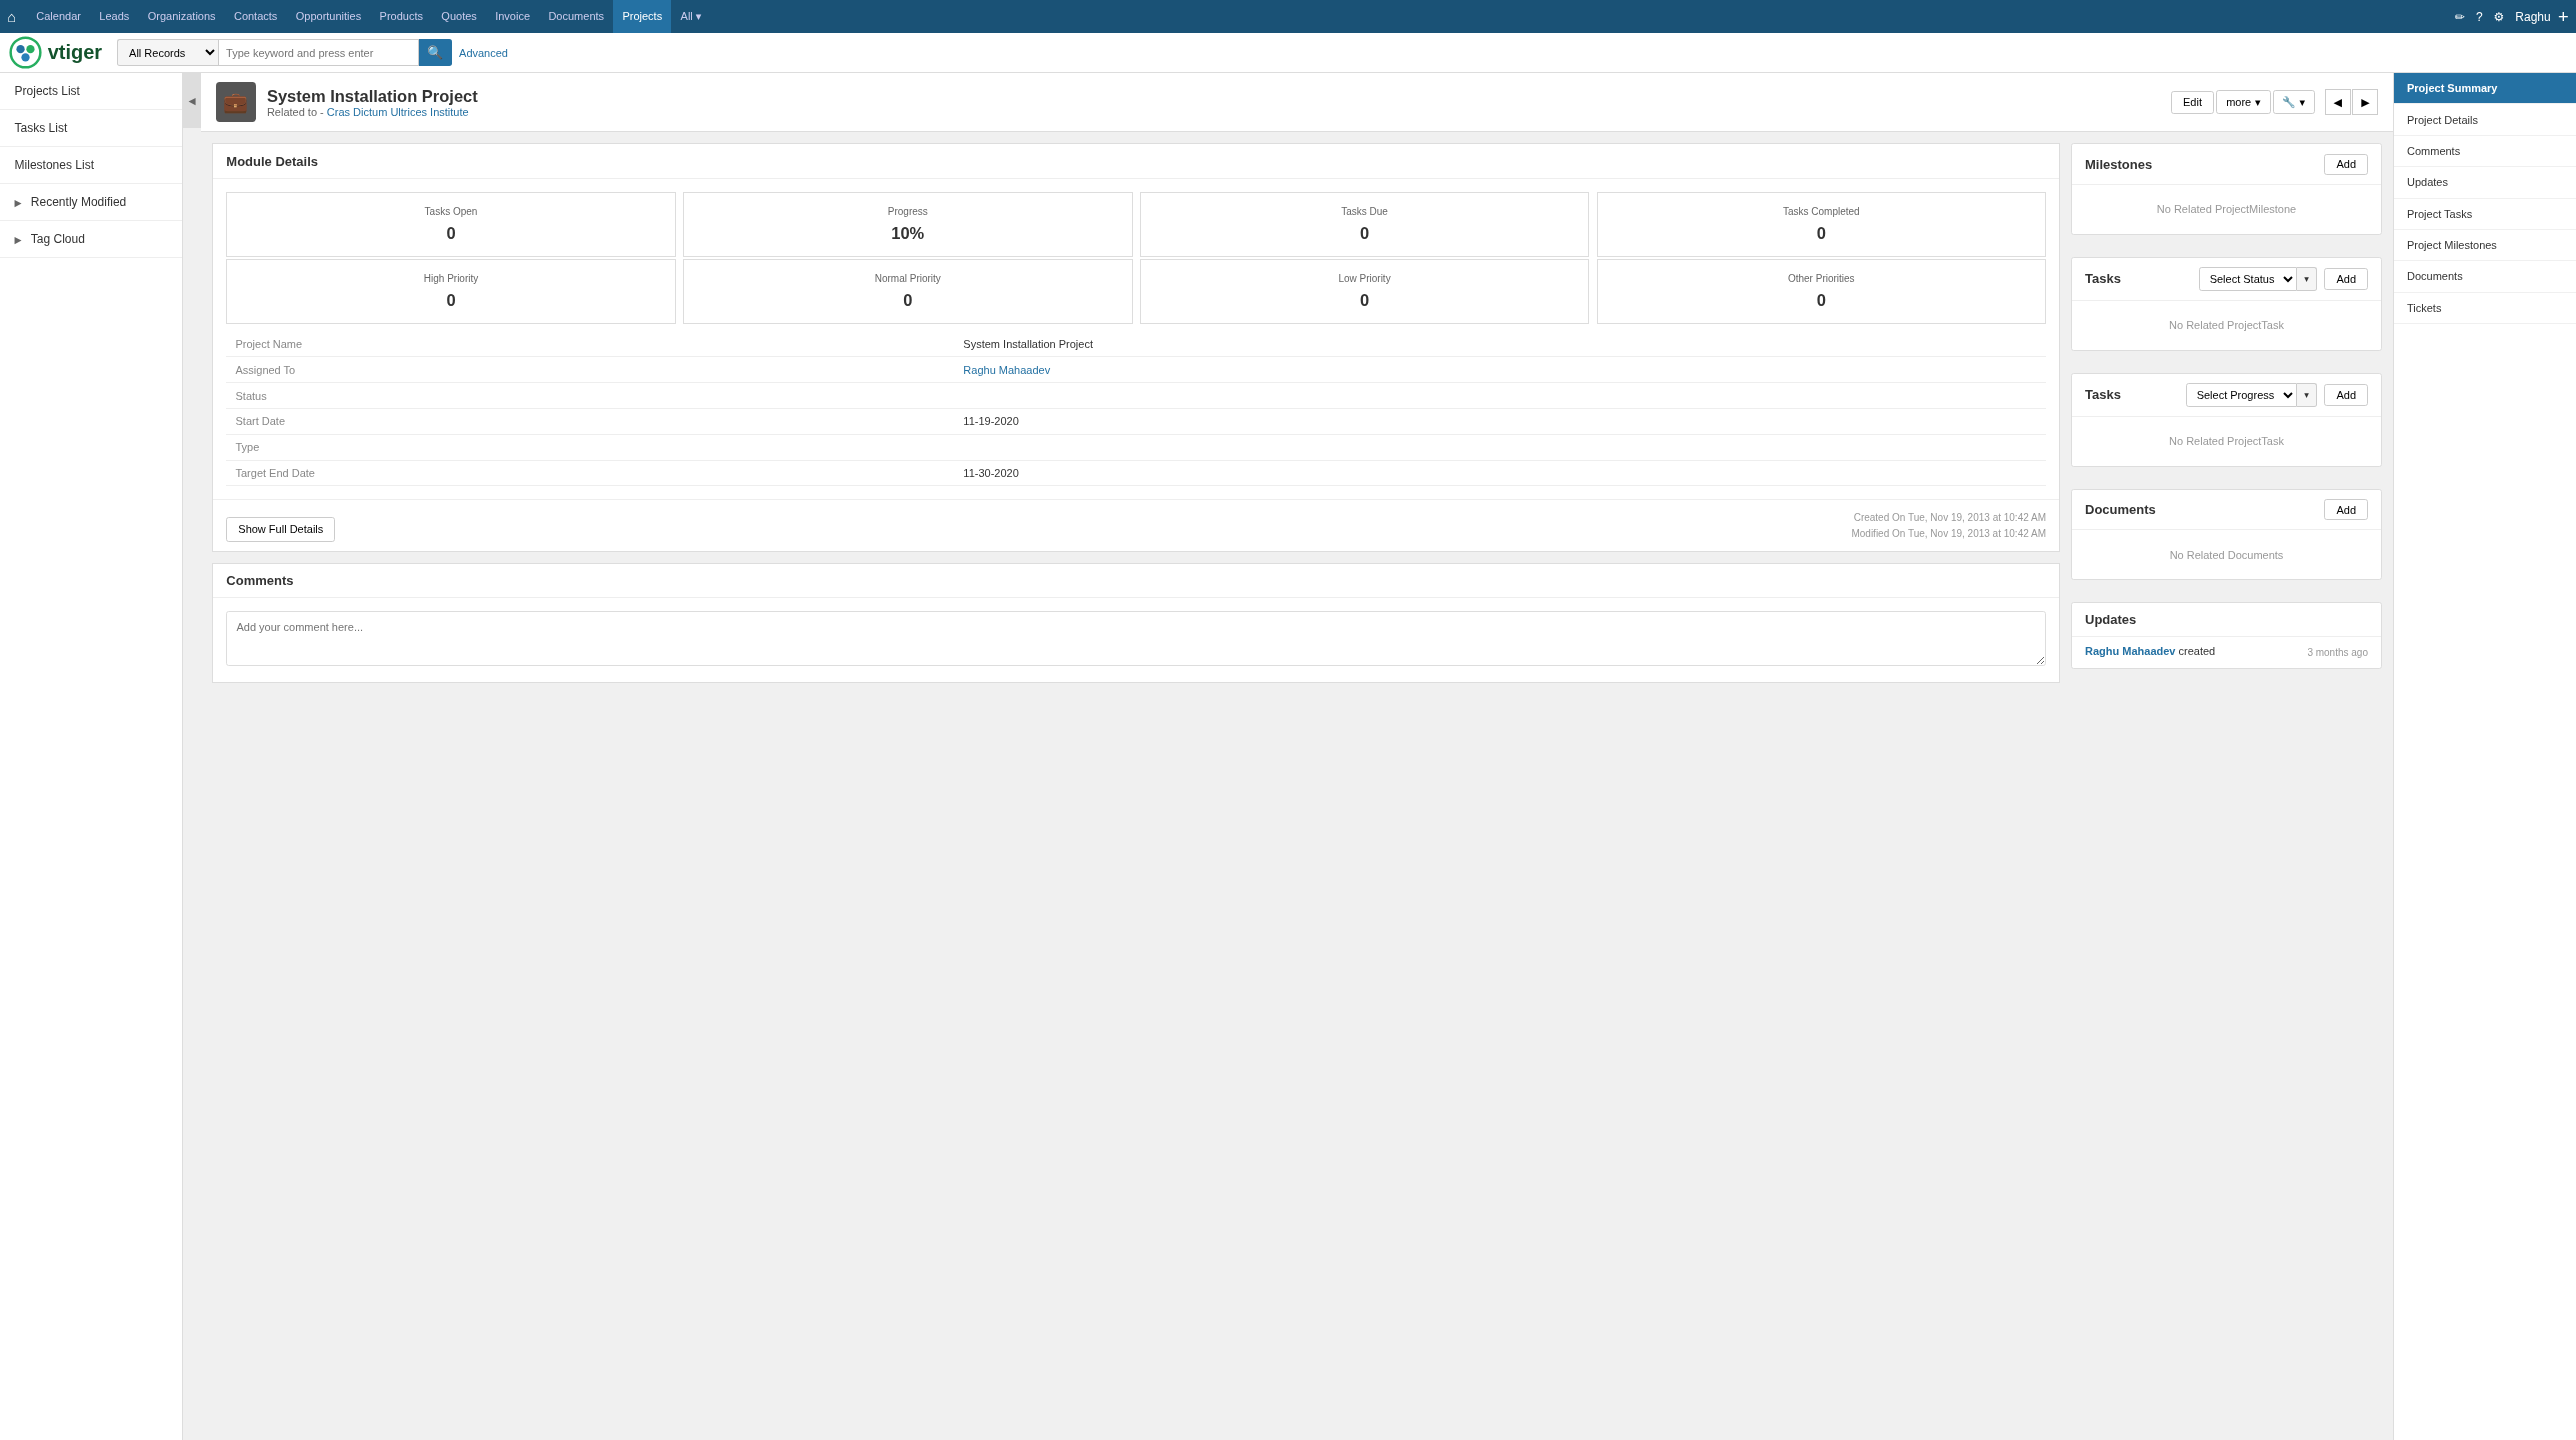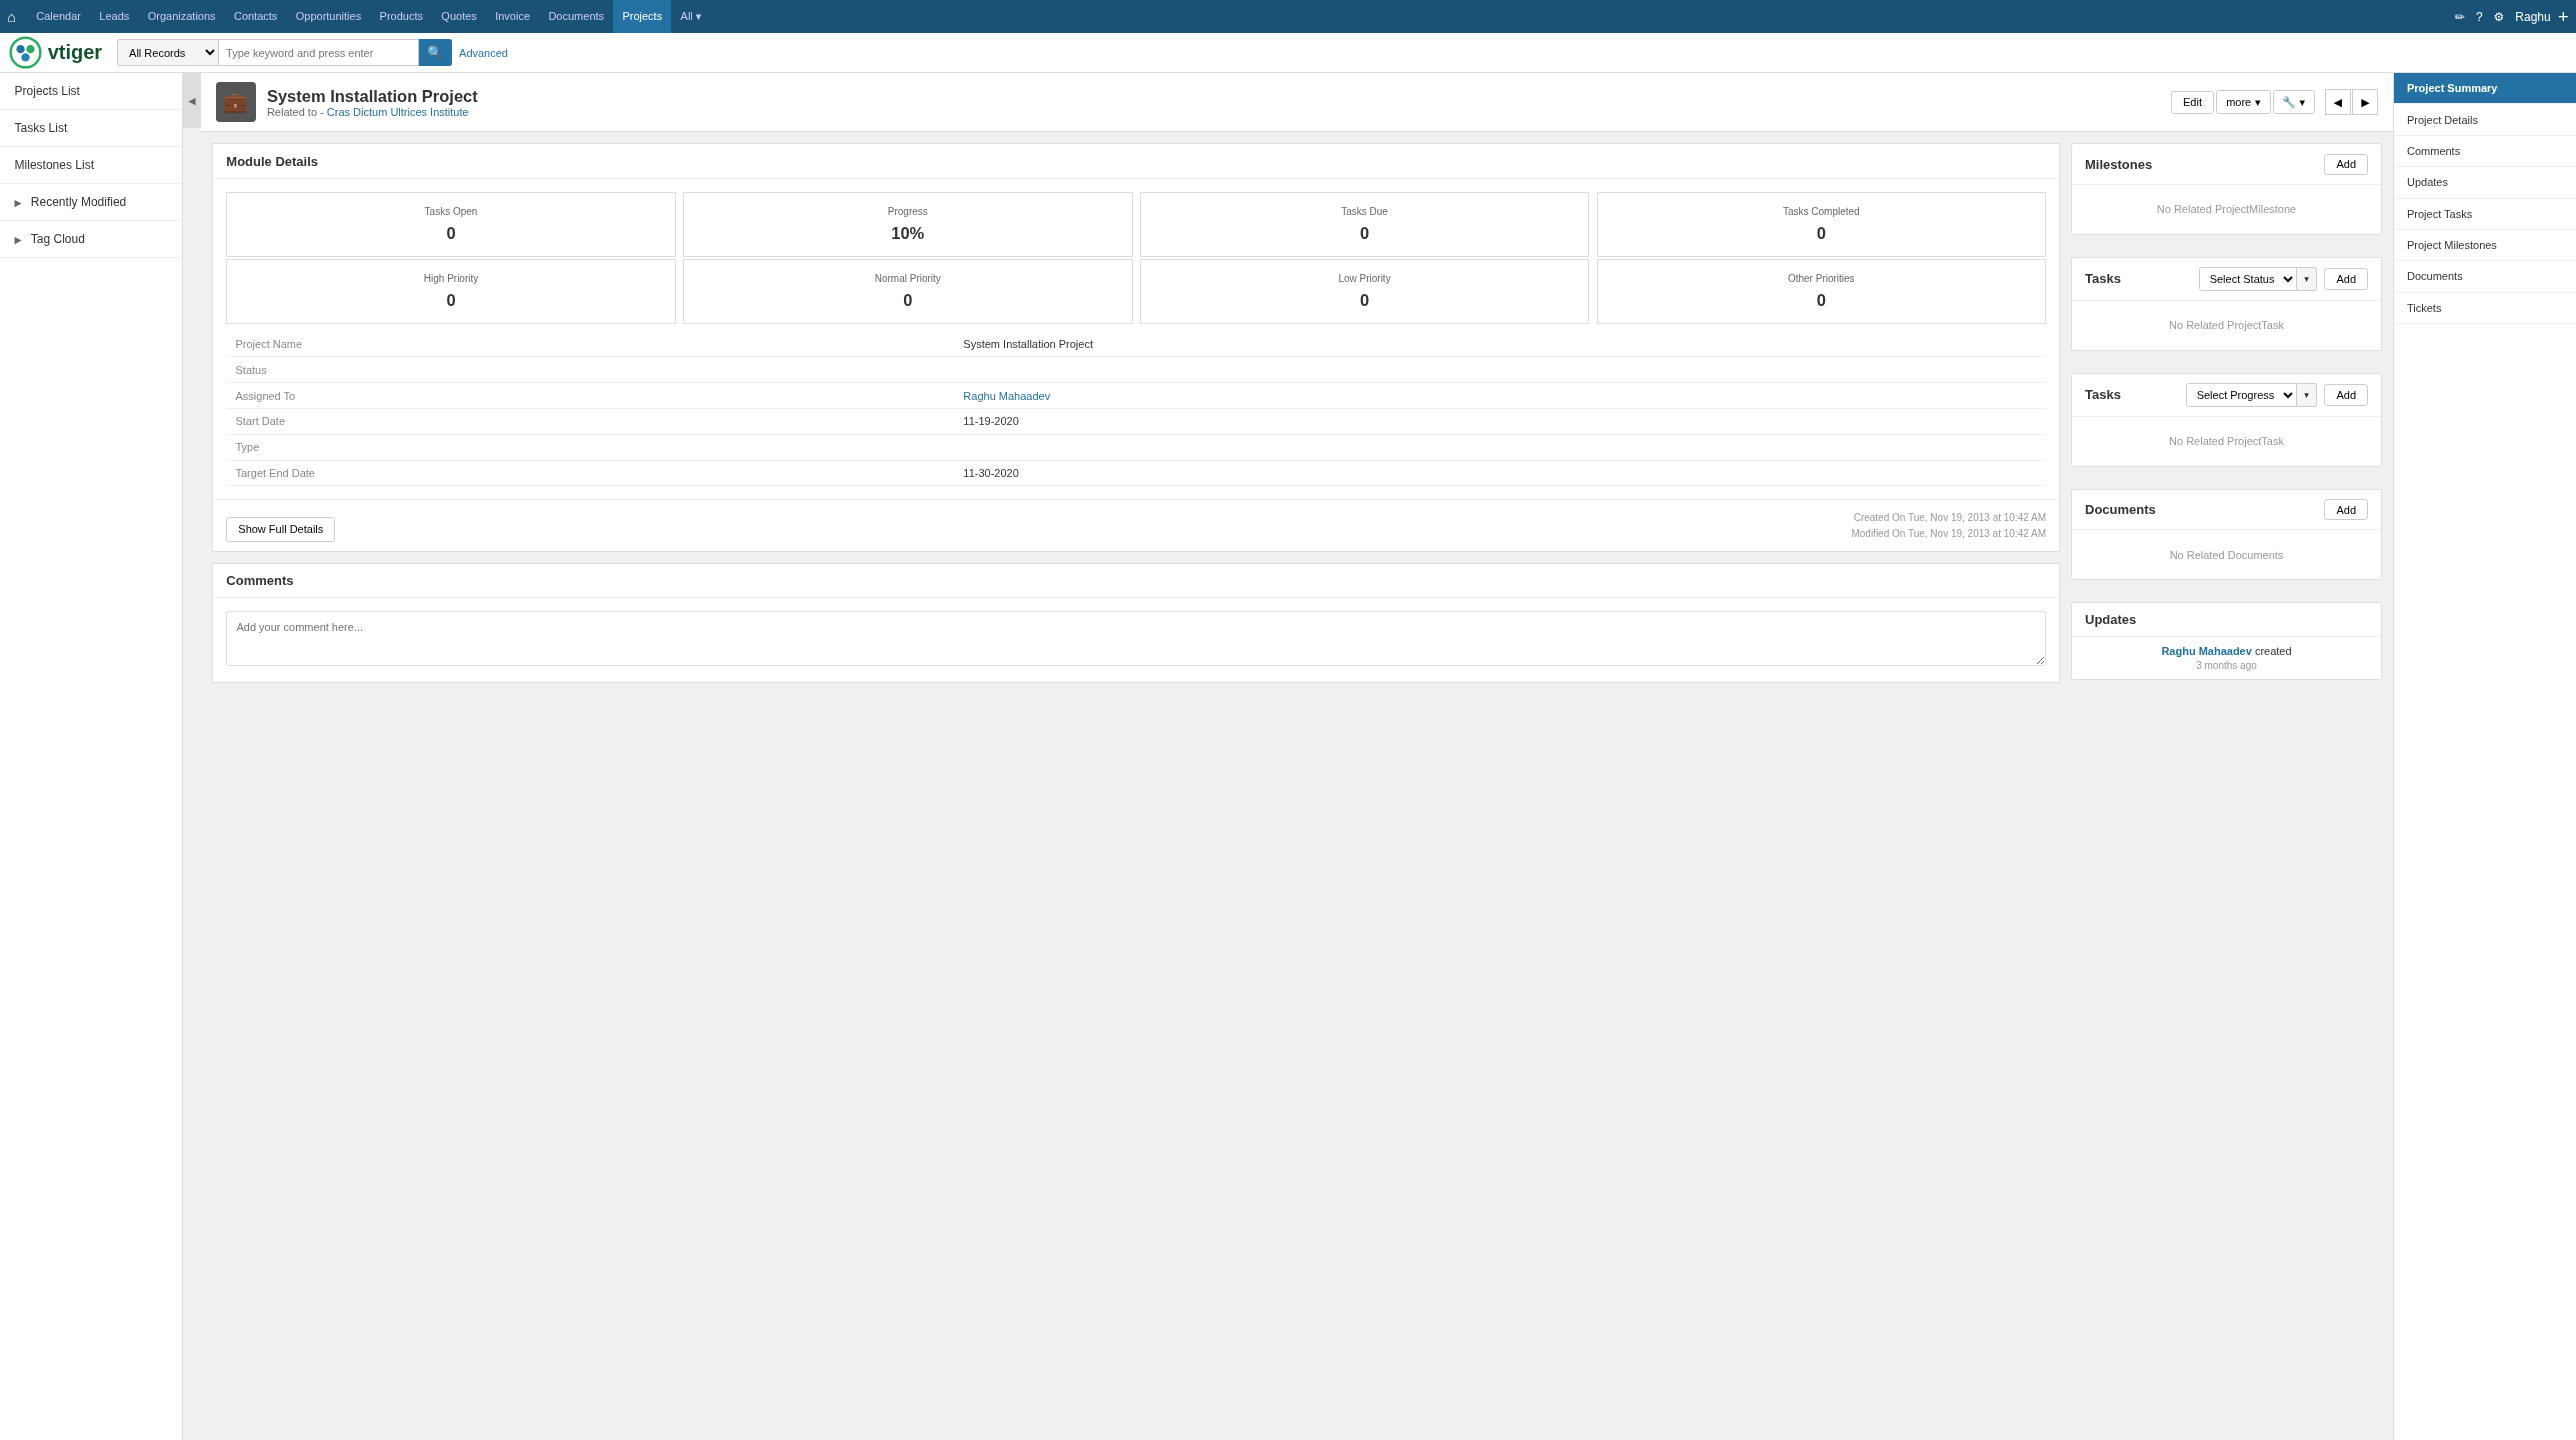--- a/index.html
+++ b/index.html
@@ -326,21 +326,21 @@
     .right-panel-item {
       padding: 9.2px 13px;
       font-size: 11px;
       cursor: pointer;
       border-bottom: 0.9px solid #f0f0f0;
     }
     .right-panel-item.active { background: #2471a3; color: white; font-weight: bold; }
     .update-item { font-size: 11px; color: #333; margin-bottom: 3.7px; }
     .update-item .user { font-weight: bold; color: #2471a3; }
     .update-time { font-size: 10px; color: #999; text-align: right; }
-    .update-row { display: flex; justify-content: space-between; align-items: center; padding: 7.3px 13px; flex-direction: column; }
+    .update-row { display: flex; justify-content: space-between; align-items: center; padding: 7.3px 13px; }
 
     
     .logo-svg { width: 33px; height: 33px; }
 
     
     .briefcase { font-size: 20px; }
   </style>
 </head>
 <body>
 
@@ -485,26 +485,26 @@
               </div>
             </div>
 
             <table class="details-table">
               <tbody>
                   <tr>
                 <td>Project Name</td>
                 <td>System Installation Project</td>
               </tr>
               <tr>
+                <td>Assigned To</td>
+                <td><a href="#">Raghu Mahaadev</a></td>
+              </tr>
+              <tr>
                 <td>Status</td>
                 <td></td>
-              </tr>
-              <tr>
-                <td>Assigned To</td>
-                <td><a href="#">Raghu Mahaadev</a></td>
               </tr>
               <tr>
                 <td>Start Date</td>
                 <td>11-19-2020</td>
               </tr>
               <tr>
                 <td>Type</td>
                 <td></td>
               </tr>
               <tr>

